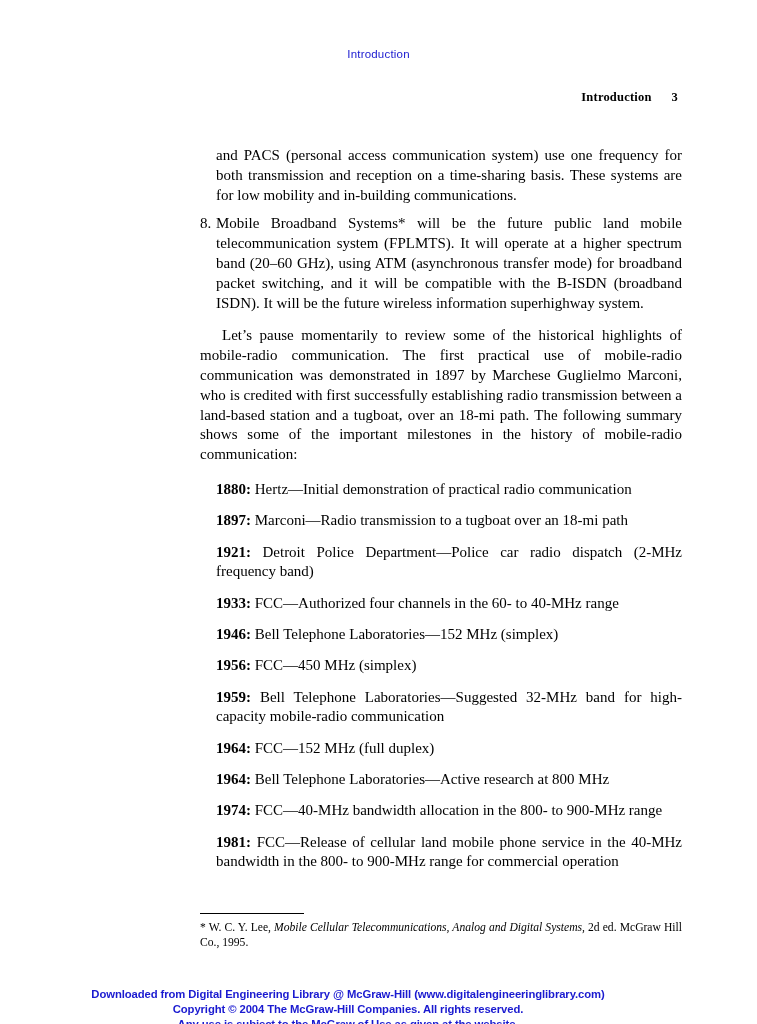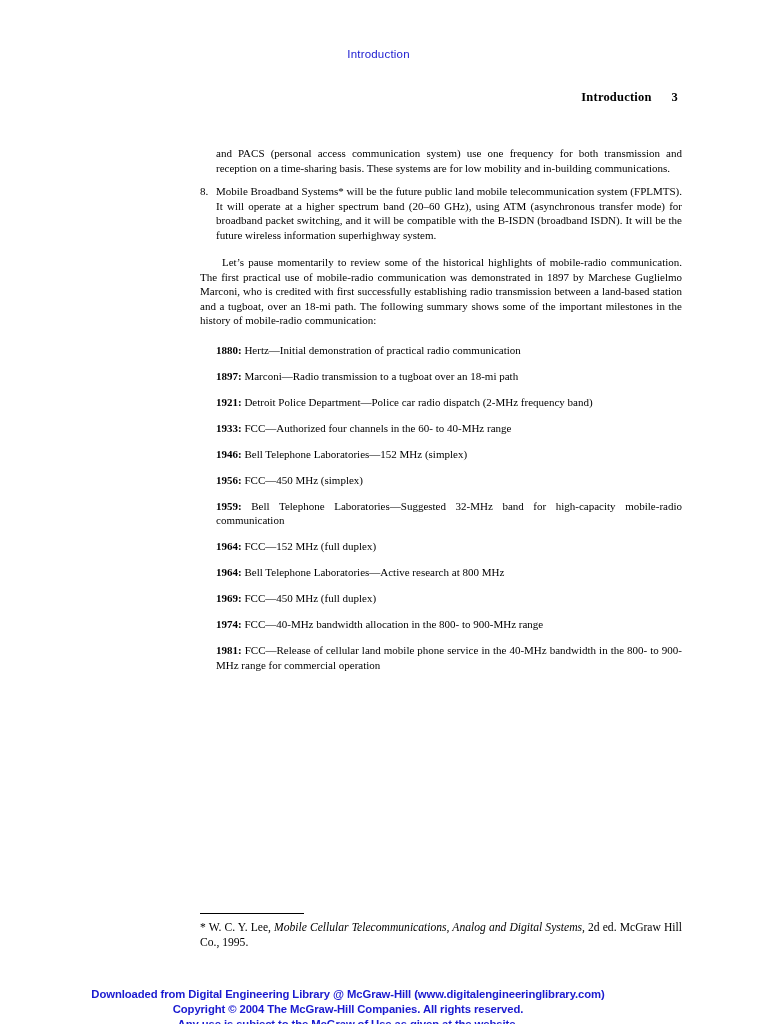--- a/index.html
+++ b/index.html
@@ -43,21 +43,21 @@
     letter-spacing: 0.2px;
   }
   .page-header .num {
     margin-left: 20px;
   }
   .content {
     position: absolute;
     left: 200px;
     top: 122px;
     width: 482px;
-    font-size: 11px;
+    font-size: 15px;
     line-height: 1.32;
   }
   p {
     margin: 0;
     text-align: justify;
     text-justify: inter-word;
   }
   .para-indent-block {
     padding-left: 16px;
   }
@@ -158,21 +158,20 @@
     <div class="year-list">
       <p class="year-item"><b>1880:</b> <span>Hertz—Initial demonstration of practical radio communication</span></p>
       <p class="year-item"><b>1897:</b> <span>Marconi—Radio transmission to a tugboat over an 18-mi path</span></p>
       <p class="year-item"><b>1921:</b> <span>Detroit Police Department—Police car radio dispatch (2-MHz frequency band)</span></p>
       <p class="year-item"><b>1933:</b> <span>FCC—Authorized four channels in the 60- to 40-MHz range</span></p>
       <p class="year-item"><b>1946:</b> <span>Bell Telephone Laboratories—152 MHz (simplex)</span></p>
       <p class="year-item"><b>1956:</b> <span>FCC—450 MHz (simplex)</span></p>
       <p class="year-item"><b>1959:</b> <span>Bell Telephone Laboratories—Suggested 32-MHz band for high-capacity mobile-radio communication</span></p>
       <p class="year-item"><b>1964:</b> <span>FCC—152 MHz (full duplex)</span></p>
       <p class="year-item"><b>1964:</b> <span>Bell Telephone Laboratories—Active research at 800 MHz</span></p>
-      <p class="year-item"><b>1969:</b> <span>FCC—450 MHz (full duplex)</span></p>
       <p class="year-item"><b>1974:</b> <span>FCC—40-MHz bandwidth allocation in the 800- to 900-MHz range</span></p>
       <p class="year-item"><b>1981:</b> <span>FCC—Release of cellular land mobile phone service in the 40-MHz bandwidth in the 800- to 900-MHz range for commercial operation</span></p>
     </div>
 
   </div>
 
   <div class="footnote-rule"></div>
 
   <div class="footnote">
     <span class="ind"></span><span>*</span>

